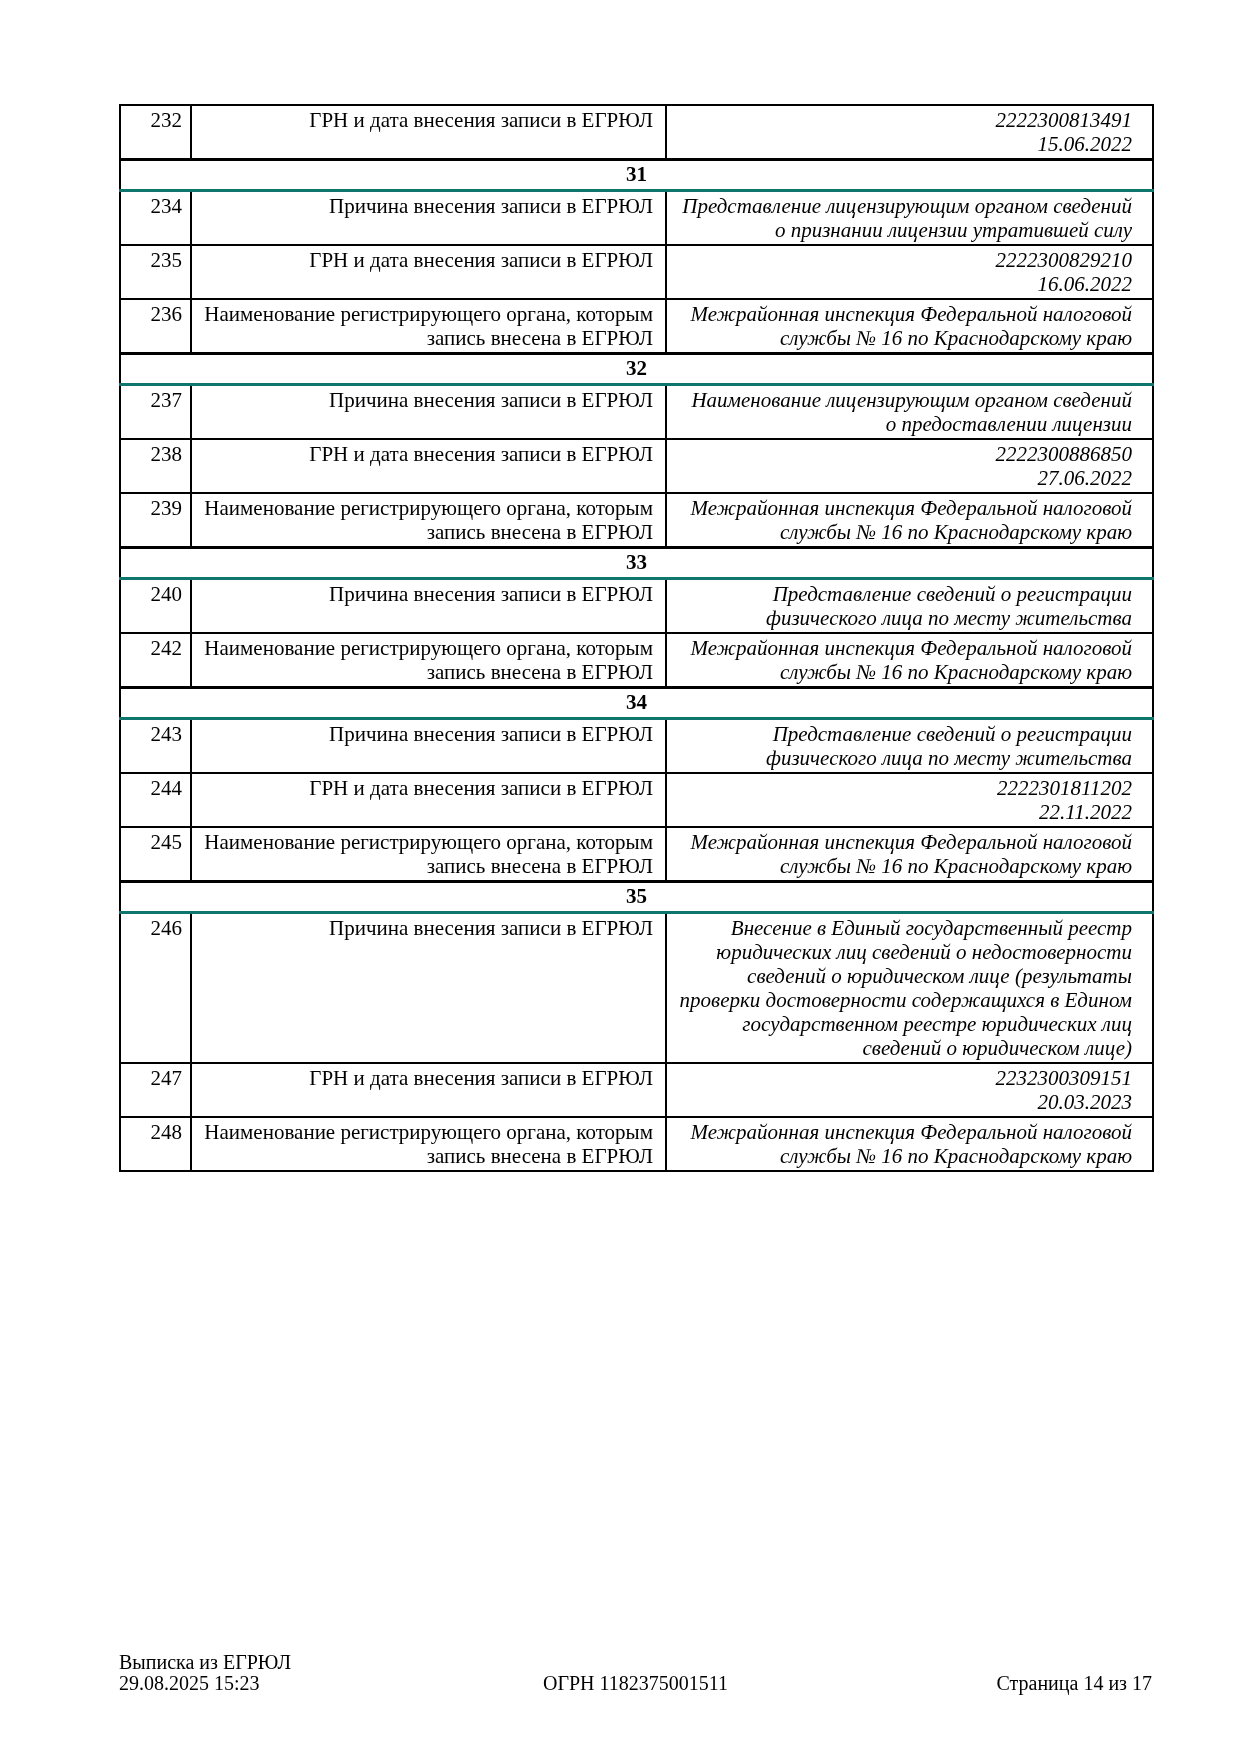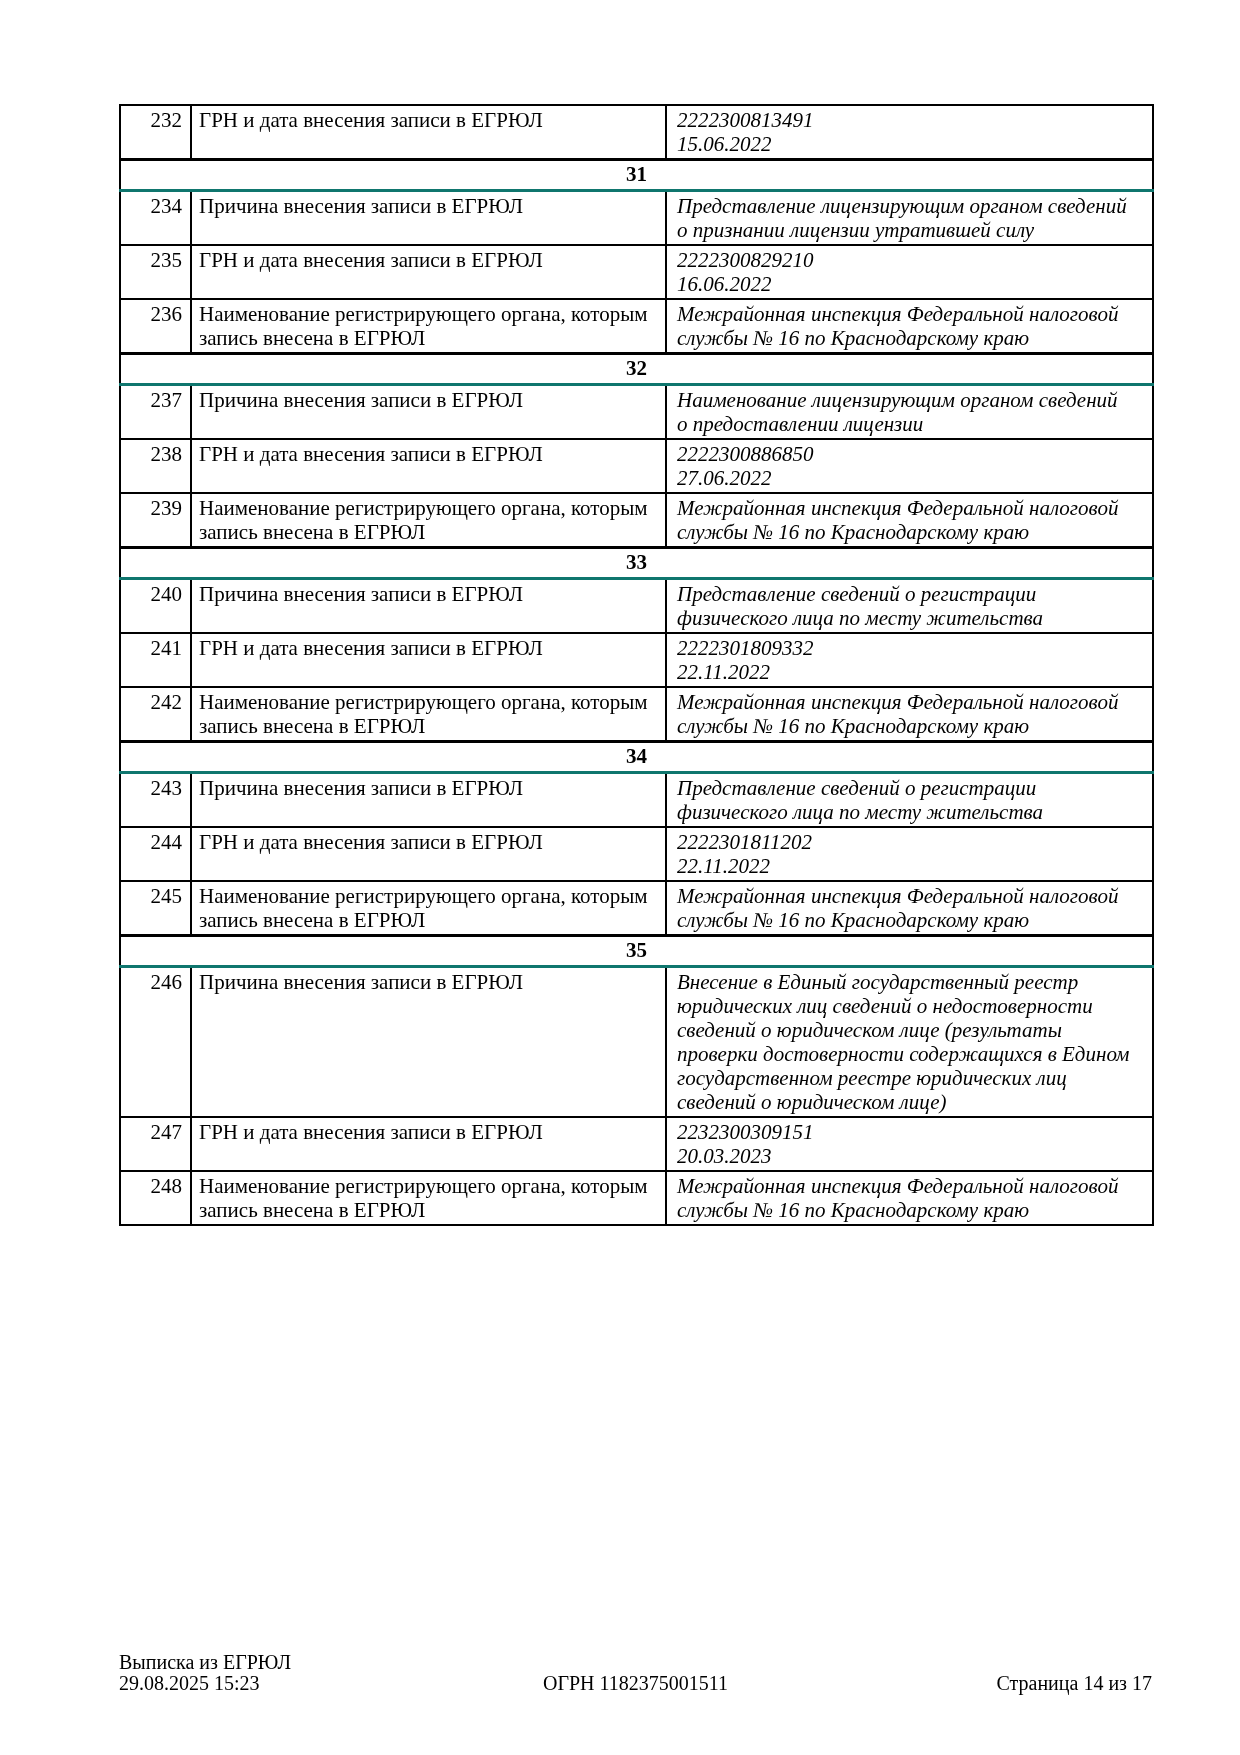--- a/index.html
+++ b/index.html
@@ -26,20 +26,21 @@
   .doc-table col.c-num   { width: 71px; }
   .doc-table col.c-label { width: 475px; }
   .doc-table col.c-value { width: 487px; }
   .doc-table td {
     border: 2px solid #000000;
     vertical-align: top;
     font-size: 21px;
     line-height: 24px;
     padding: 2px 6px;
     overflow: hidden;
+    text-align: right;
   }
   td.num-cell {
     text-align: right;
     padding-right: 8px;
   }
   td.label-cell {
     padding-left: 7px;
     padding-right: 12px;
   }
   td.value-cell {
@@ -165,28 +166,20 @@
   </tr>
 
   <tr>
     <td class="num-cell">240</td>
     <td class="label-cell">Причина внесения записи в ЕГРЮЛ</td>
     <td class="value-cell">
           <div>Представление сведений о регистрации физического лица по месту жительства</div>
         </td>
   </tr>
 
-  <tr>
-    <td class="num-cell">241</td>
-    <td class="label-cell">ГРН и дата внесения записи в ЕГРЮЛ</td>
-    <td class="value-cell">
-          <div>2222301809332</div>
-          <div>22.11.2022</div>
-        </td>
-  </tr>
 
   <tr>
     <td class="num-cell">242</td>
     <td class="label-cell">Наименование регистрирующего органа, которым запись внесена в ЕГРЮЛ</td>
     <td class="value-cell">
           <div>Межрайонная инспекция Федеральной налоговой службы № 16 по Краснодарскому краю</div>
         </td>
   </tr>
 
   <tr class="section-row">

